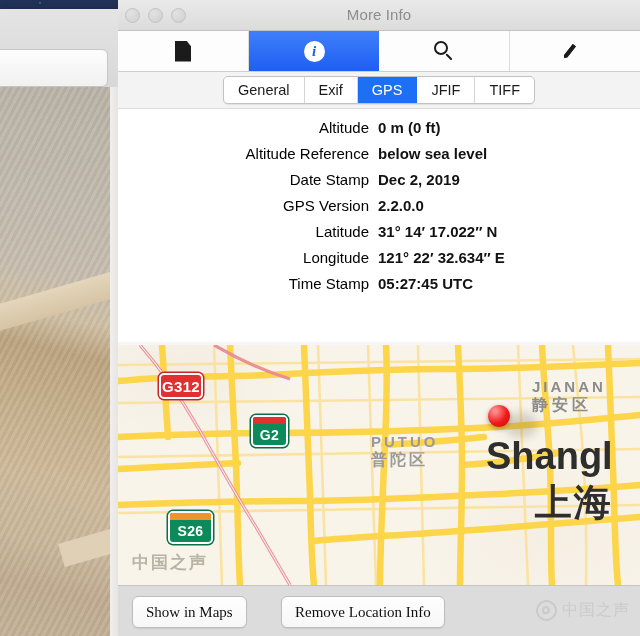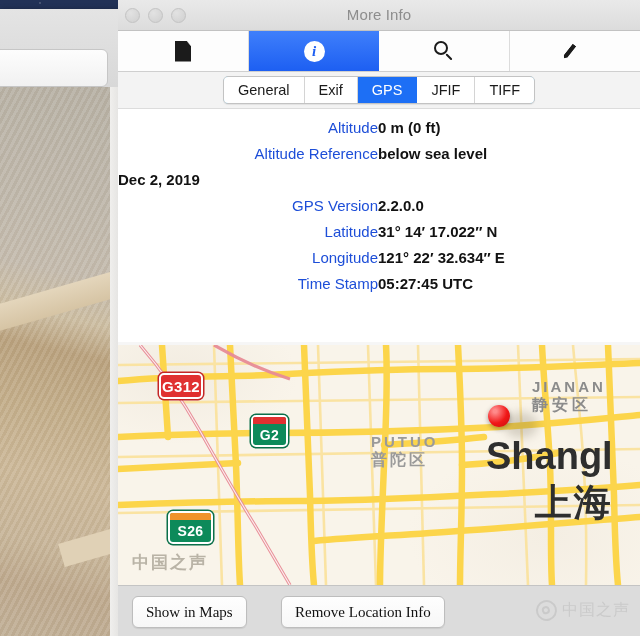--- a/index.html
+++ b/index.html
@@ -99,22 +99,22 @@
     box-shadow:0 1px 1px rgba(0,0,0,.07);}
   .tab{display:flex;align-items:center;justify-content:center;
     padding:0 14px;font-size:14.5px;color:#1b1b1b;
     border-right:1px solid #d4d4d4;background:#fff;}
   .tab:last-child{border-right:none;}
   .tab.sel{background:#1d6ff5;color:#fff;border-right-color:#1d6ff5;}
 
   
   #meta{background:#fff;height:233px;padding-top:10px;box-sizing:border-box;}
   .row{display:flex;height:26px;align-items:baseline;}
-  .key{width:260px;text-align:right;box-sizing:border-box;
-    font-size:15px;color:#1d4ed8;font-weight:400;white-space:nowrap;}
+  .key{width:260px;text-align:right;padding-right:9px;box-sizing:border-box;
+    font-size:15px;color:#000000;font-weight:400;white-space:nowrap;}
   .val{font-size:15px;color:#121212;font-weight:700;white-space:nowrap;}
 
   
   #map{position:absolute;left:0;top:345px;width:522px;height:240px;
     overflow:hidden;background:#f7f2e8;}
   #map-base{position:absolute;inset:0;
     background:
       radial-gradient(120px 70px at 60px 30px,#f2ece1,transparent),
       radial-gradient(140px 90px at 430px 190px,#f4eee3,transparent),
       #f9f4ea;}
@@ -229,20 +229,21 @@
   <div id="meta">
     <div class="row">
       <div class="key">Altitude</div>
       <div class="val">0 m (0 ft)</div>
     </div>
     <div class="row">
       <div class="key">Altitude Reference</div>
       <div class="val">below sea level</div>
     </div>
     <div class="row">
+      <div class="key">Date Stamp</div>
       <div class="val">Dec 2, 2019</div>
     </div>
     <div class="row">
       <div class="key">GPS Version</div>
       <div class="val">2.2.0.0</div>
     </div>
     <div class="row">
       <div class="key">Latitude</div>
       <div class="val">31° 14′ 17.022″ N</div>
     </div>

